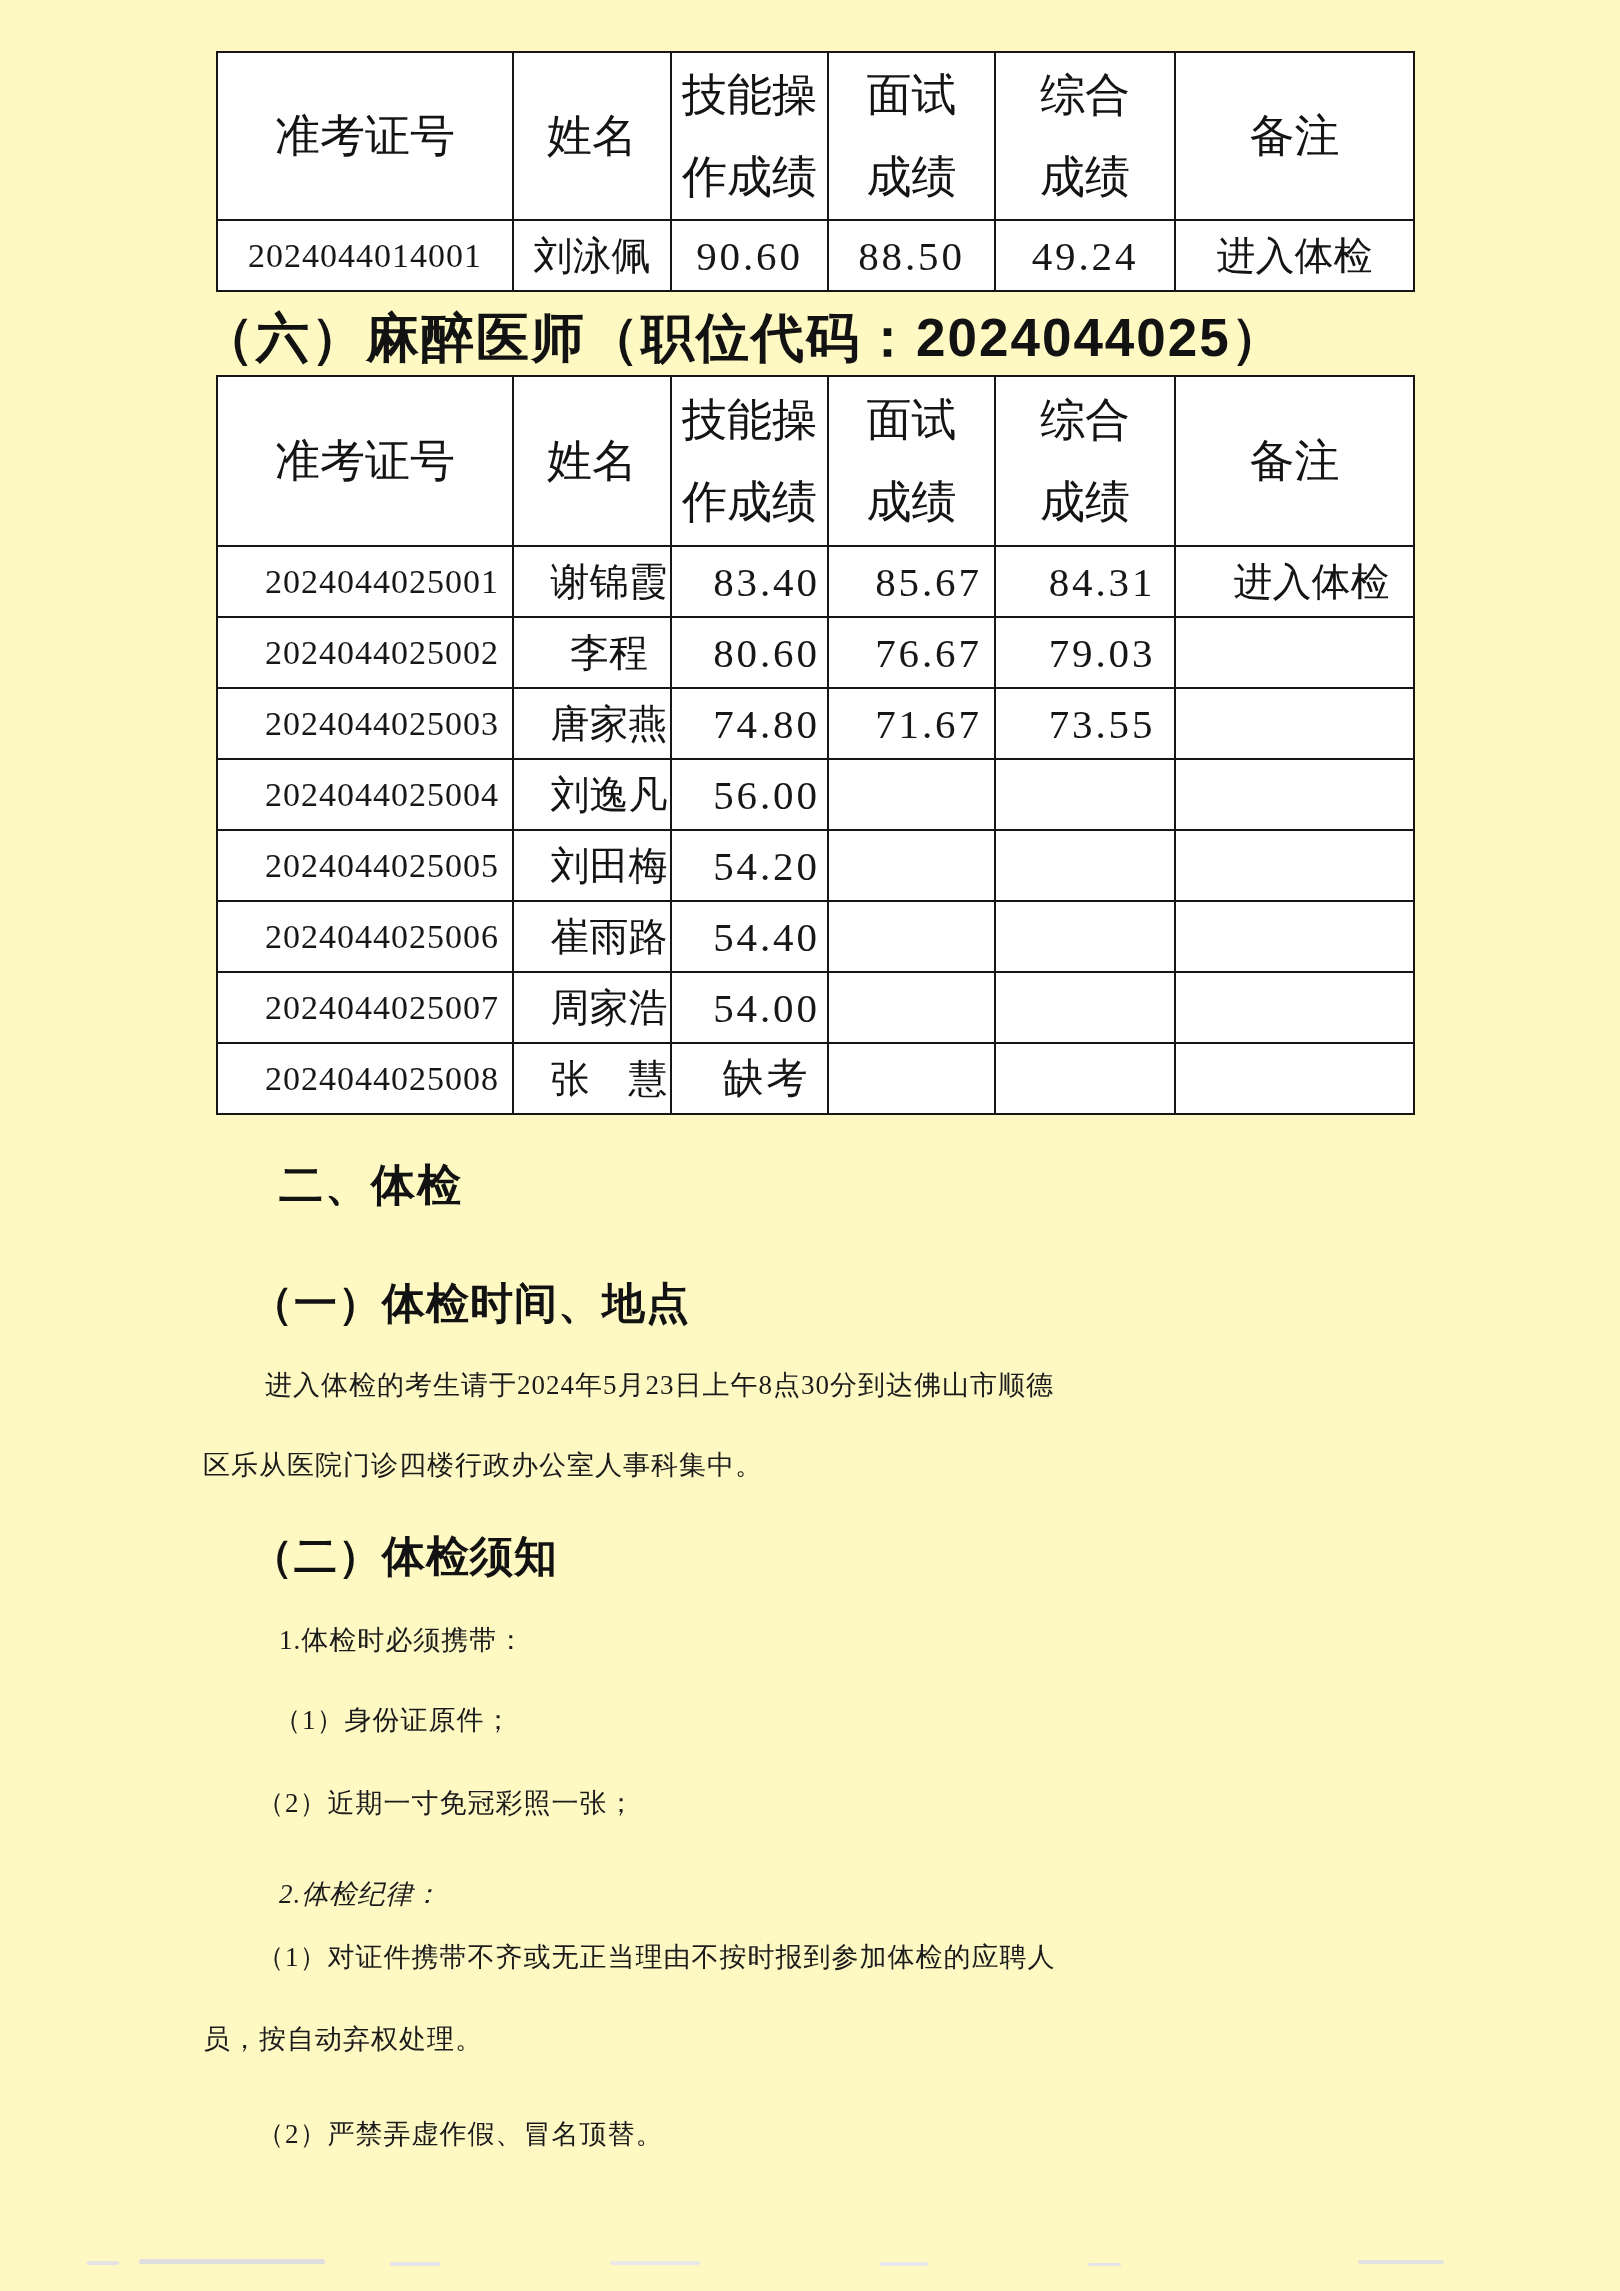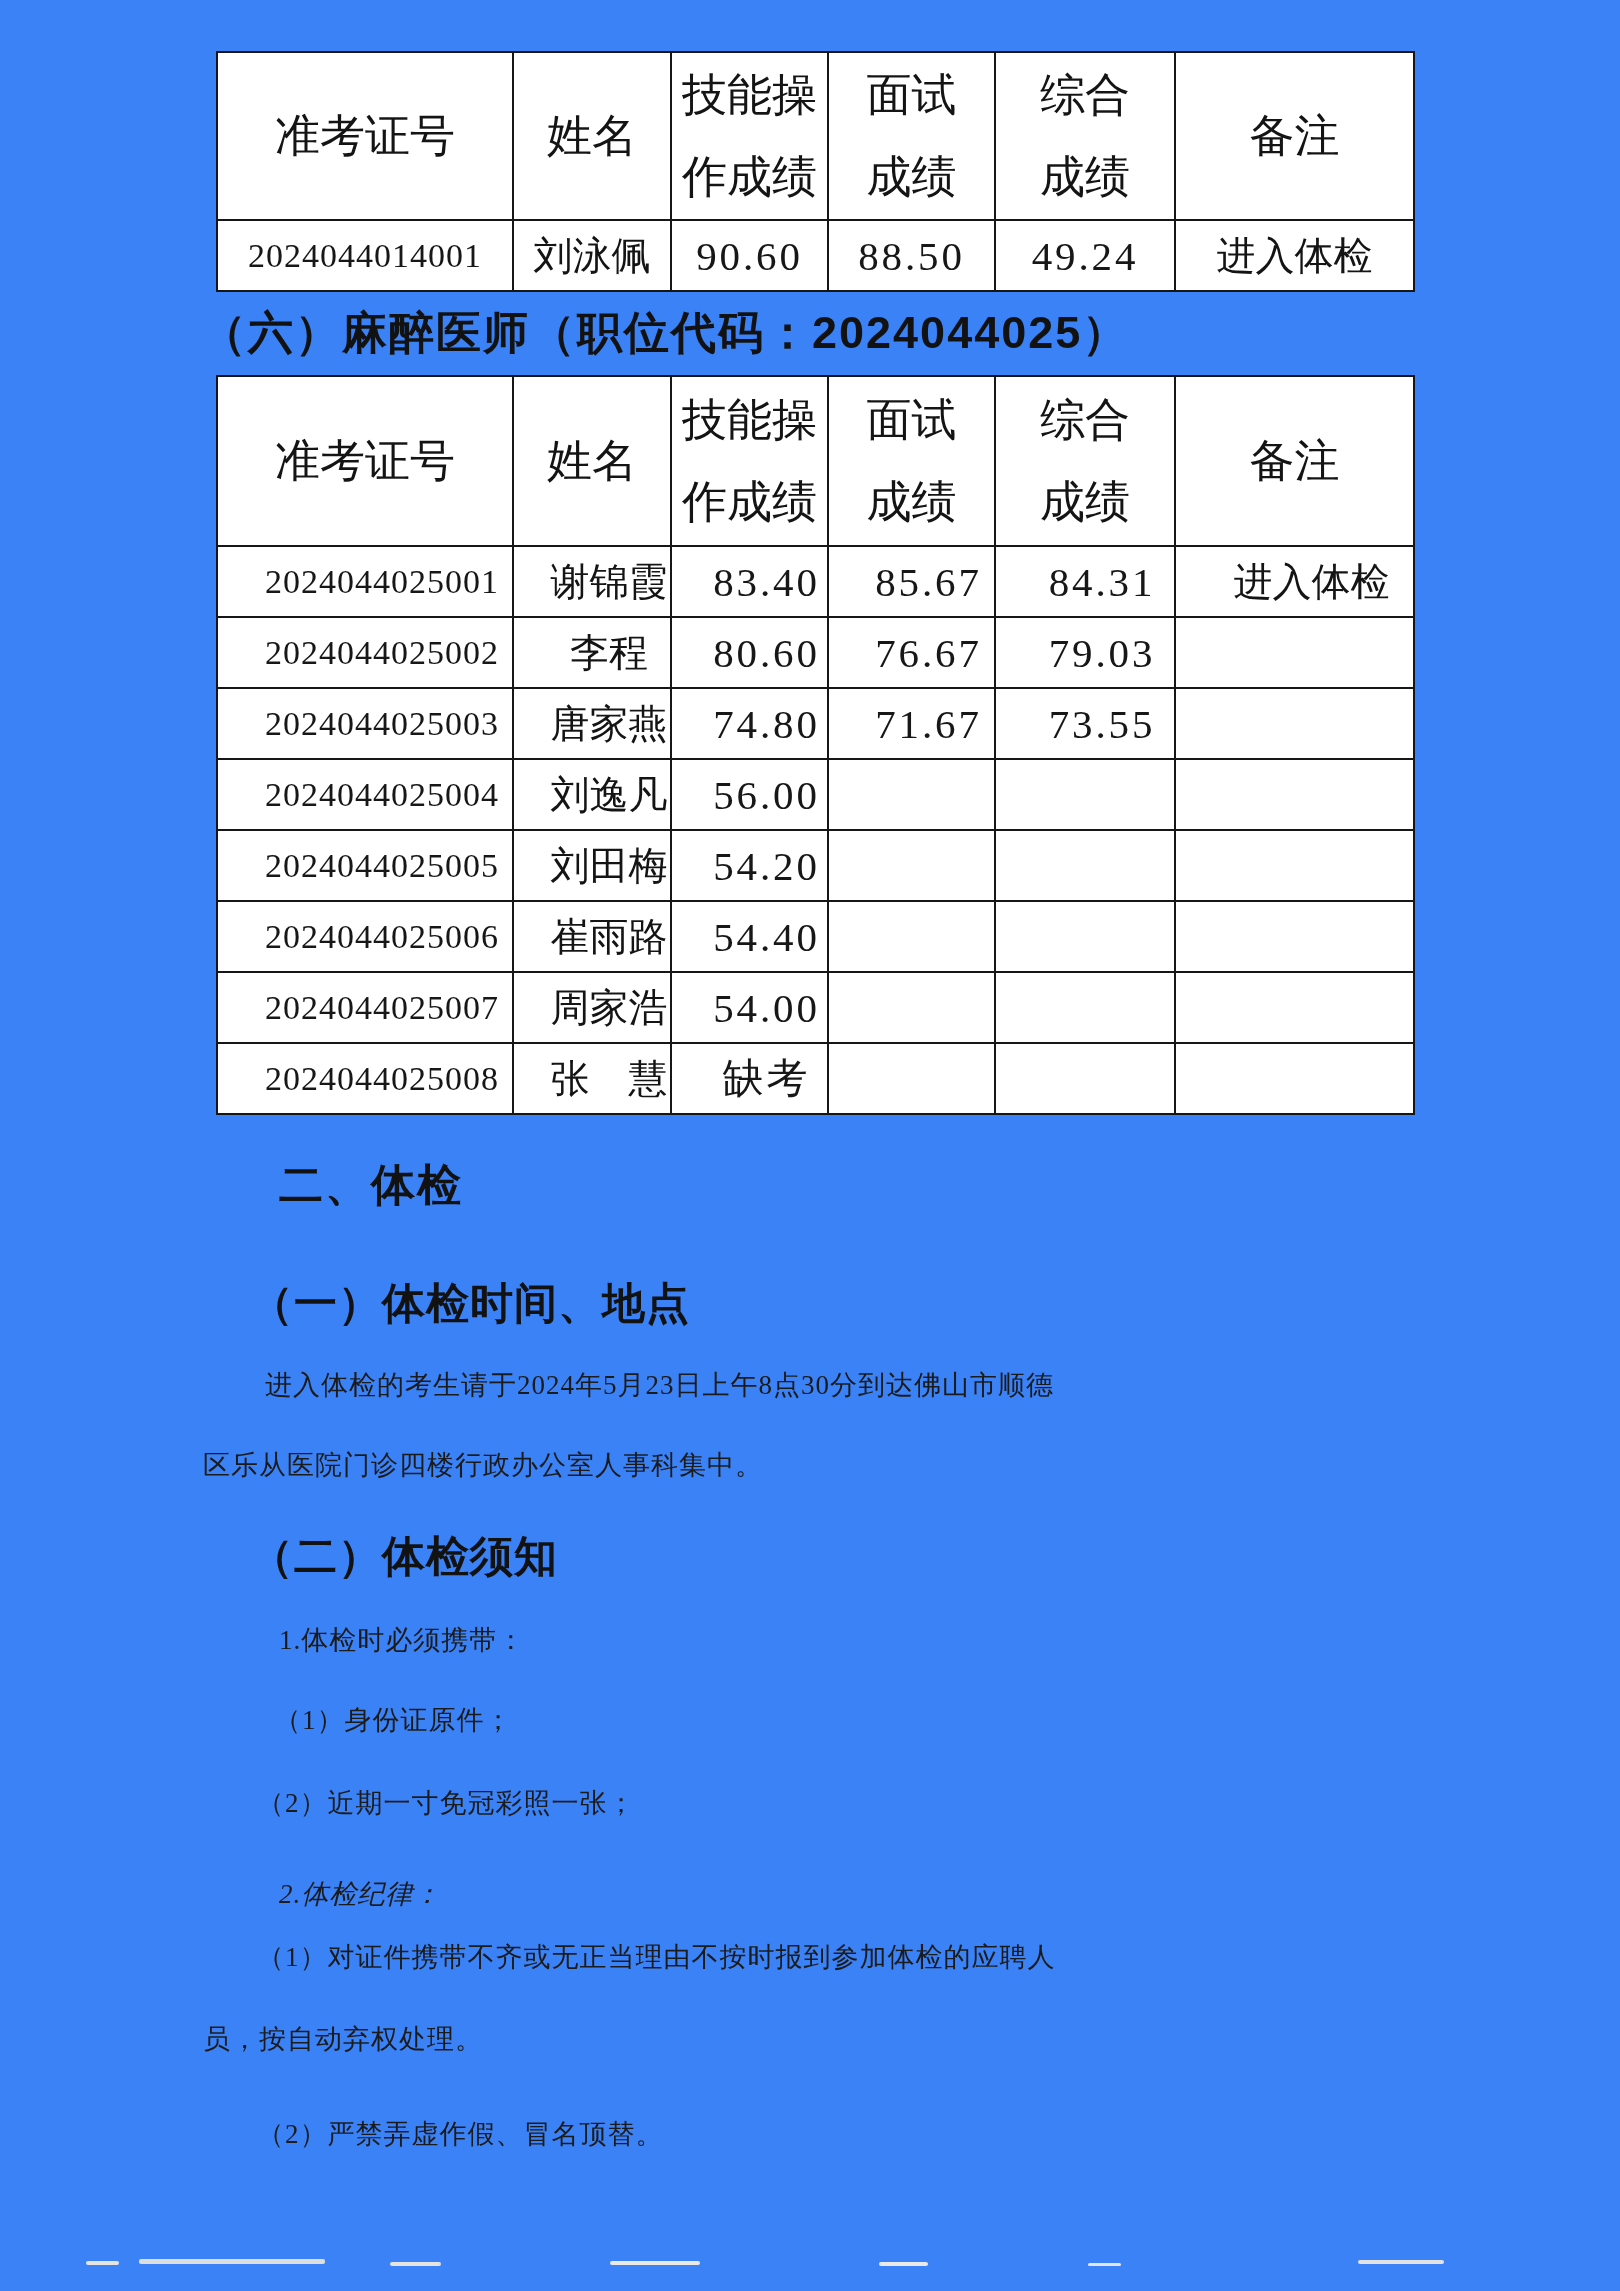--- a/index.html
+++ b/index.html
@@ -1,19 +1,19 @@
 <!DOCTYPE html>
 <html lang="zh"><head>
 <meta charset="utf-8">
 <style>
   html,body{margin:0;padding:0;background:#9a9a9a;}
   .page{
     position:relative;
     width:1620px;height:2292px;
-    background:#3b82f6;
+    background:#fef9c3;
     margin:0 auto;
     overflow:hidden;
     color:#1b1b1b;
     font-family:"Liberation Serif","DejaVu Serif",serif;
   }
 
   
   table.score-table{
     position:absolute;
     left:216px;
@@ -61,21 +61,21 @@
     color:#121212;
   }
   .body-text{
     font-family:"Liberation Serif","DejaVu Serif",serif;
     font-weight:normal;
     color:#1b1b1b;
     font-size:27px;
     letter-spacing:1px;
   }
 
-  #sec6-title   {top:308px; left:201px; font-size:45px; letter-spacing:2px;}
+  #sec6-title   {top:308px; left:201px; font-size:53px; letter-spacing:2px;}
   #part2-title  {top:1160px;left:279px; font-size:44px; letter-spacing:2px;}
   #sub1-title   {top:1279px;left:250px; font-size:43px; letter-spacing:1px;}
   #para1-l1     {top:1370px;left:265px;}
   #para1-l2     {top:1450px;left:203px;}
   #sub2-title   {top:1532px;left:250px; font-size:43px; letter-spacing:1px;}
   #item1        {top:1625px;left:279px;}
   #item1-1      {top:1705px;left:274px;font-family:Liberation Serif, serif;}
   #item1-2      {top:1788px;left:257px;}
   #item2        {top:1879px;left:279px;font-style:italic;}
   #item2-1-l1   {top:1942px;left:257px;}

